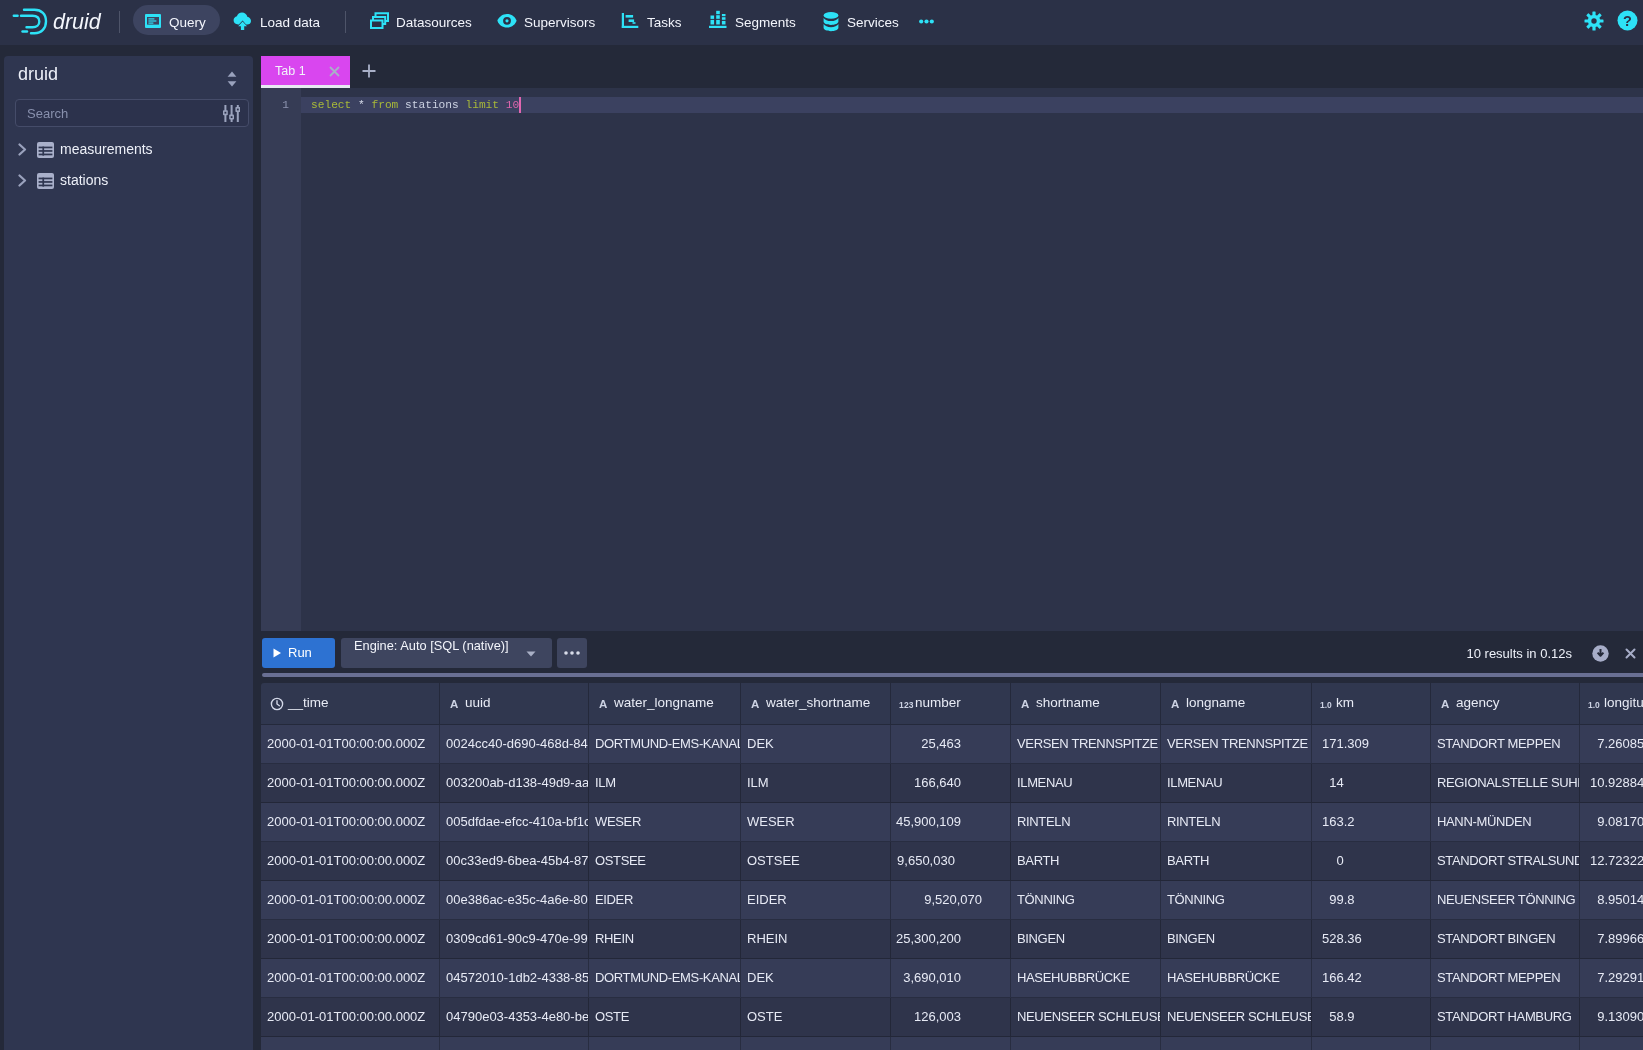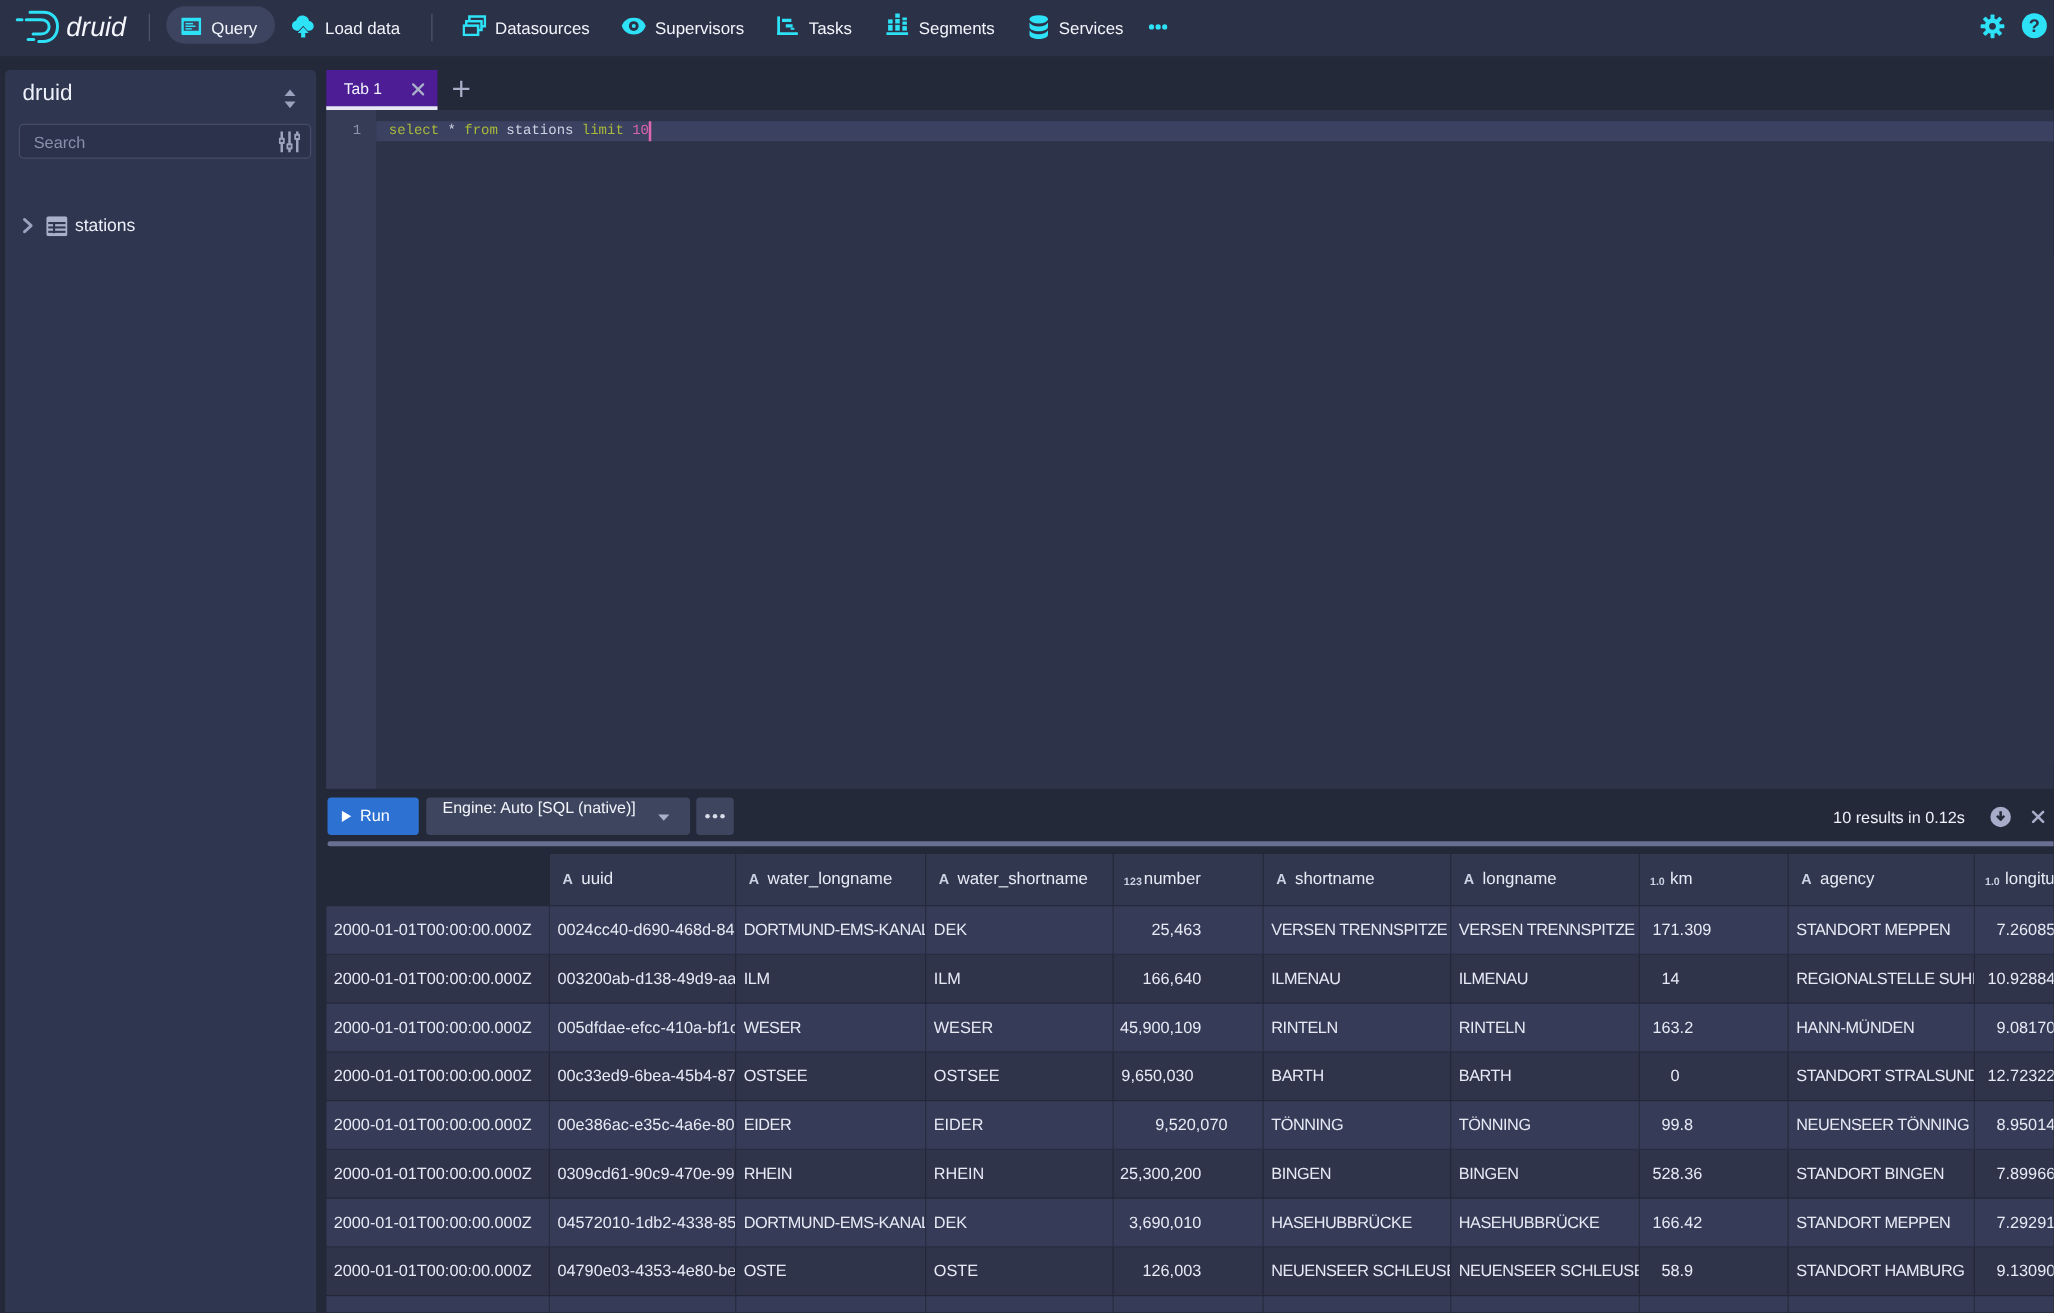--- a/index.html
+++ b/index.html
@@ -17,21 +17,21 @@
   .navdiv { position:absolute; top:11px; width:1px; height:22px; background:#4e5469; }
   #qpill { position:absolute; left:133px; top:5px; width:87px; height:30px; border-radius:15px; background:#3d4460; }
   
   #sidebar { position:absolute; left:4px; top:56px; width:249px; height:994px; background:#2f3650; border-radius:4px 4px 0 0; }
   #sbtitle { position:absolute; left:14px; top:8px; font-size:18px; color:#eef1f9; }
   #searchbox { position:absolute; left:11px; top:43px; width:234px; height:28px; background:#2c324c; border:1px solid #454c69; border-radius:4px; }
   #searchph { position:absolute; left:11px; top:6px; font-size:13px; color:#8890ad; }
   .treerow { position:absolute; left:0; width:248px; height:31px; }
   .treelabel { position:absolute; left:56px; top:7px; font-size:14px; color:#edf0f8; }
   
-  #tab { position:absolute; left:261px; top:56px; width:89px; height:30px; background:#4c1d95; }
+  #tab { position:absolute; left:261px; top:56px; width:89px; height:30px; background:#d946ef; }
   #tablabel { position:absolute; left:14px; top:8px; font-size:12.5px; color:#f2f4fa; }
   #tabline { position:absolute; left:261px; top:85px; width:89px; height:3px; background:#e6e9f3; }
   
   #editor { position:absolute; left:261px; top:88px; width:1382px; height:543px; background:#2d3349; }
   #gutter { position:absolute; left:0; top:0; width:40px; height:543px; background:#363c55; }
   #hline { position:absolute; left:40px; top:9px; width:1342px; height:16px; background:#3b4160; }
   .code { font-family:"Liberation Mono", monospace; font-size:11.2px; line-height:16px; white-space:pre; }
   #lineno { position:absolute; left:0; top:9px; width:28px; text-align:right; color:#8d94b0; }
   #codeline { position:absolute; left:50px; top:9px; }
   .kw { color:#a8b939; }
@@ -171,20 +171,35 @@
         <rect x="6.2" y="9.6" width="4.8" height="5" rx="0.8"></rect>
         <rect x="12.4" y="2" width="4.8" height="5" rx="0.8"></rect>
       </g>
       <g fill="#2c324c">
         <rect x="1.5" y="6.8" width="1.8" height="1.8"></rect>
         <rect x="7.7" y="11.2" width="1.8" height="1.8"></rect>
         <rect x="13.9" y="3.6" width="1.8" height="1.8"></rect>
       </g>
     </svg>
   </div>
+  <div class="treerow" style="top:78px;">
+    <svg class="abs" style="left:14px;top:9px" width="9" height="13" viewBox="0 0 9 13">
+        <path d="M1.5 1.5 L7 6.5 L1.5 11.5" fill="none" stroke="#9aa2bd" stroke-width="2.2" stroke-linecap="round" stroke-linejoin="round"></path>
+      </svg>
+    <svg class="abs" style="left:33px;top:7.5px" width="17" height="16" viewBox="0 0 17 16">
+      <rect x="0" y="0" width="17" height="16" rx="2" fill="#a9b0ca"></rect>
+      <g fill="#2f3650">
+        <rect x="1.6" y="4.6" width="13.8" height="1.7"></rect>
+        <rect x="1.6" y="8.1" width="13.8" height="1.7"></rect>
+        <rect x="1.6" y="11.6" width="13.8" height="1.7"></rect>
+        <rect x="5.4" y="4.6" width="1.7" height="9"></rect>
+      </g>
+    </svg>
+    <span class="treelabel">measurements</span>
+  </div>
   <div class="treerow" style="top:109px;">
     <svg class="abs" style="left:14px;top:9px" width="9" height="13" viewBox="0 0 9 13">
         <path d="M1.5 1.5 L7 6.5 L1.5 11.5" fill="none" stroke="#9aa2bd" stroke-width="2.2" stroke-linecap="round" stroke-linejoin="round"></path>
       </svg>
     <svg class="abs" style="left:33px;top:7.5px" width="17" height="16" viewBox="0 0 17 16">
       <rect x="0" y="0" width="17" height="16" rx="2" fill="#a9b0ca"></rect>
       <g fill="#2f3650">
         <rect x="1.6" y="4.6" width="13.8" height="1.7"></rect>
         <rect x="1.6" y="8.1" width="13.8" height="1.7"></rect>
         <rect x="1.6" y="11.6" width="13.8" height="1.7"></rect>
@@ -233,20 +248,27 @@
 <div id="results-info">10 results in 0.12s</div>
 <svg class="abs" style="left:1592px;top:645px" width="17" height="17" viewBox="0 0 17 17">
   <circle cx="8.5" cy="8.5" r="8.2" fill="#a7adc8"></circle>
   <path d="M8.5 4 V10 M5.6 7.6 L8.5 10.8 L11.4 7.6" fill="none" stroke="#242939" stroke-width="2" stroke-linejoin="round"></path>
 </svg>
 <svg class="abs" style="left:1625px;top:647.5px" width="11" height="11" viewBox="0 0 11 11">
     <path d="M1.5 1.5 L9.5 9.5 M9.5 1.5 L1.5 9.5" stroke="#a7adc8" stroke-width="2" stroke-linecap="round"></path>
   </svg>
 <div id="divider"></div>
 <div id="table">
+<div class="hcell" style="left:0px;width:179px;">
+<svg class="abs" style="left:9px;top:14px" width="14" height="14" viewBox="0 0 14 14">
+        <circle cx="7" cy="7" r="5.6" fill="none" stroke="#d3d8e8" stroke-width="1.4"></circle>
+        <path d="M7 3.8 V7 L9.4 8.7" fill="none" stroke="#d3d8e8" stroke-width="1.4" stroke-linecap="round"></path>
+      </svg>
+<span class="hlabel" style="left:27px;">__time</span>
+</div>
 <div class="hcell" style="left:179px;width:149px;">
 <span class="tIcon" style="left:10px;top:15px;font-size:11.5px;">A</span>
 <span class="hlabel" style="left:25px;">uuid</span>
 </div>
 <div class="hcell" style="left:328px;width:152px;">
 <span class="tIcon" style="left:10px;top:15px;font-size:11.5px;">A</span>
 <span class="hlabel" style="left:25px;">water_longname</span>
 </div>
 <div class="hcell" style="left:480px;width:150px;">
 <span class="tIcon" style="left:10px;top:15px;font-size:11.5px;">A</span>

